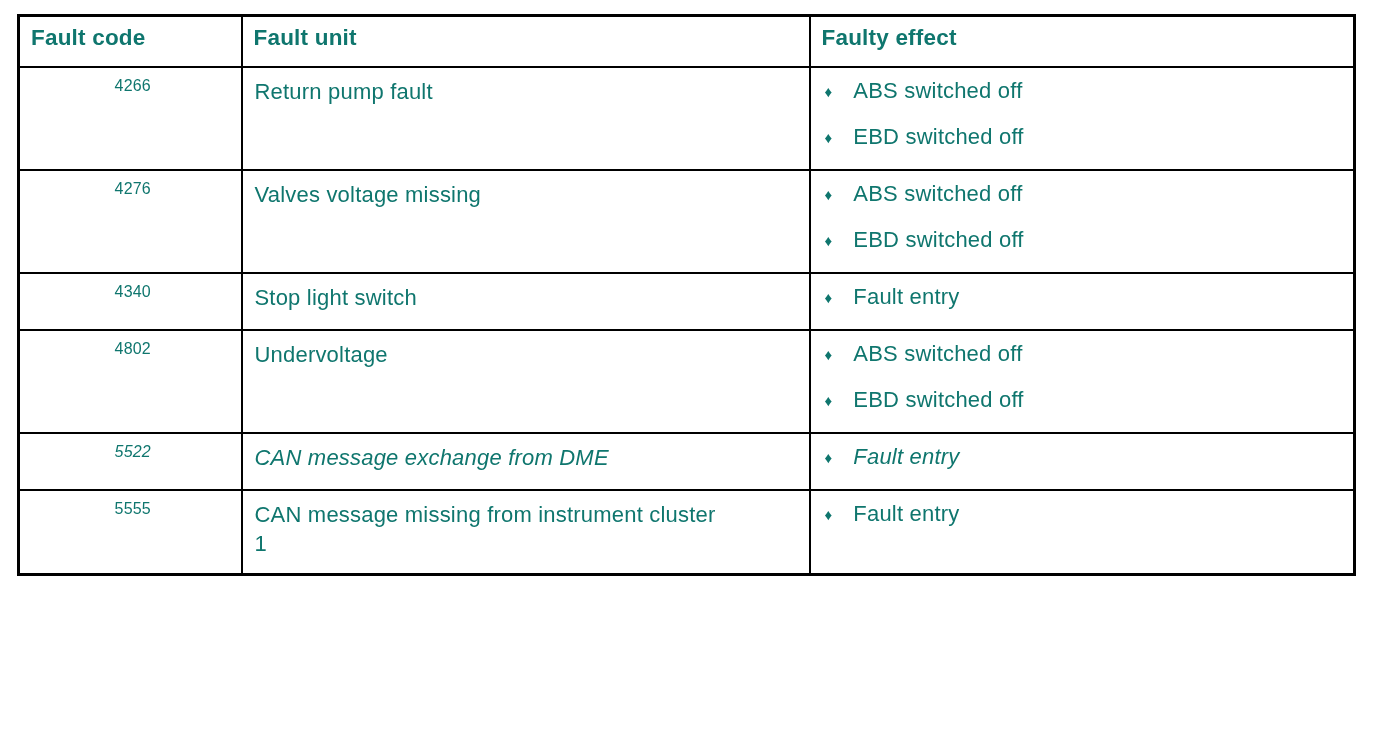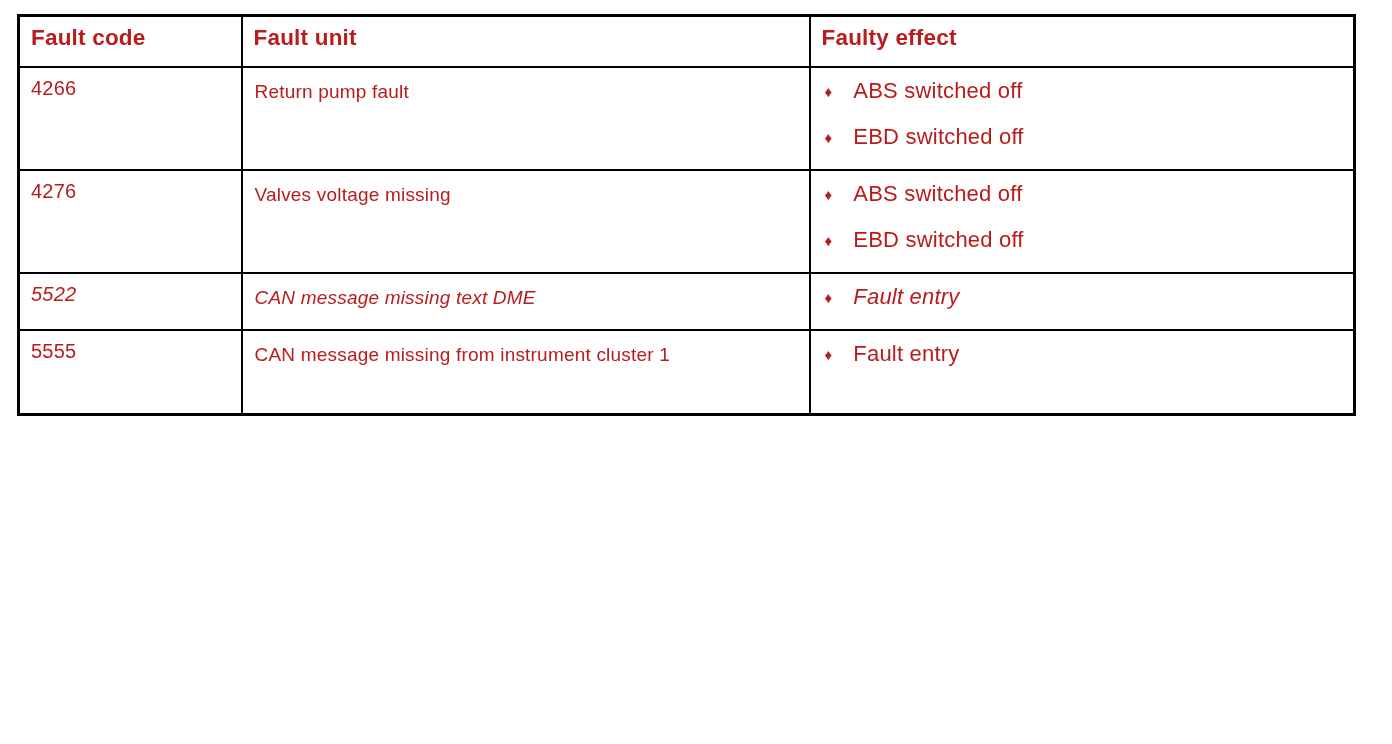--- a/index.html
+++ b/index.html
@@ -7,21 +7,21 @@
     padding: 0;
     background: #ffffff;
   }
   .page {
     position: relative;
     width: 1392px;
     height: 744px;
     background: #ffffff;
     overflow: hidden;
     font-family: "Liberation Sans", sans-serif;
-    color: #b91c1c;
+    color: #0f766e;
   }
   table.fault-table {
     position: absolute;
     left: 17px;
     top: 14px;
     width: 1336px;
     border-collapse: collapse;
     table-layout: fixed;
     border: 3px solid #000000;
   }
@@ -39,25 +39,26 @@
   }
   tr.row-h  { height: 51px; }
   tr.r-95   { height: 95px; }
   tr.r-97   { height: 97px; margin-left: 8px; }
   tr.r-48   { height: 48px; }
   tr.r-91   { height: 91px; }
   tr.r-49   { height: 49px; }
   tr.r-50   { height: 50px; font-style: italic; }
   tr.r-85   { height: 85px; }
   td.code {
-    font-size: 20px;
+    font-size: 16px;
     padding: 9px 6px 0 11px;
+    text-align: center;
   }
   td.text {
-    font-size: 19px;
+    font-size: 22px;
     padding: 9px 13px 0 12px;
   }
   td.text .txt {
     line-height: 29px;
   }
   td.text .narrow {
     max-width: 472px;
   }
   td.fx {
     font-size: 22px;
@@ -122,28 +123,56 @@
               <span class="blt">♦</span>
               <span>ABS switched off</span>
             </div>
           <div class="fxline">
               <span class="blt">♦</span>
               <span>EBD switched off</span>
             </div>
         </td>
       </tr>
 
+      <tr class="r-48">
+        <td class="code">4340</td>
+        <td class="text">
+            <div class="txt">Stop light switch</div>
+          </td>
+        <td class="fx">
+          <div class="fxline">
+              <span class="blt">♦</span>
+              <span>Fault entry</span>
+            </div>
+        </td>
+      </tr>
 
 
+      <tr class="r-91">
+        <td class="code">4802</td>
+        <td class="text">
+            <div class="txt">Undervoltage</div>
+          </td>
+        <td class="fx">
+          <div class="fxline">
+              <span class="blt">♦</span>
+              <span>ABS switched off</span>
+            </div>
+          <div class="fxline">
+              <span class="blt">♦</span>
+              <span>EBD switched off</span>
+            </div>
+        </td>
+      </tr>
 
 
       <tr class="r-50">
         <td class="code">5522</td>
         <td class="text">
-            <div class="txt">CAN message missing text DME</div>
+            <div class="txt">CAN message exchange from DME</div>
           </td>
         <td class="fx">
           <div class="fxline">
               <span class="blt">♦</span>
               <span>Fault entry</span>
             </div>
         </td>
       </tr>
 
 

